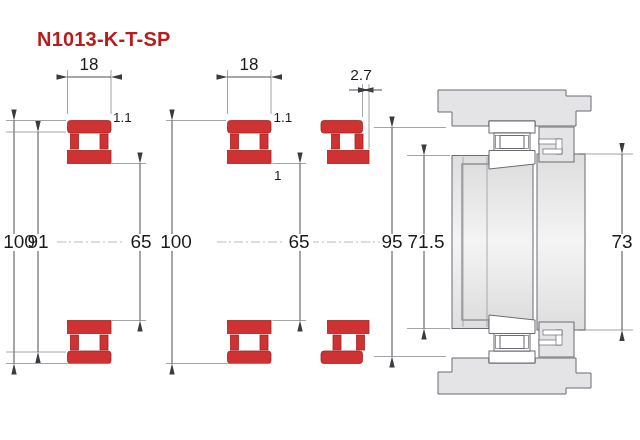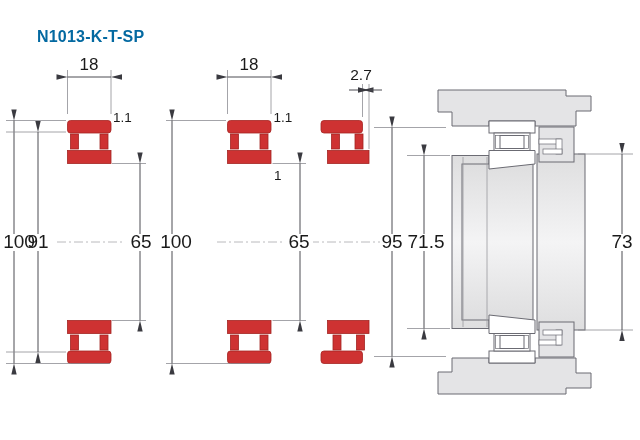--- a/index.html
+++ b/index.html
@@ -1,18 +1,18 @@
 <!DOCTYPE html>
 <html><head>
 <meta charset="utf-8">
 <style>
   html,body{margin:0;padding:0;background:#fff;}
   #stage{position:relative;width:640px;height:440px;background:#ffffff;overflow:hidden;
          font-family:"Liberation Sans",sans-serif;}
-  #title{position:absolute;left:37px;top:28px;font-size:16px;font-weight:600;color:#0369a1;
+  #title{position:absolute;left:37px;top:28px;font-size:20px;font-weight:600;color:#b91c1c;
          letter-spacing:.2px;}
   svg{position:absolute;left:0;top:0;}
   svg text{font-family:"Liberation Sans",sans-serif;fill:#1a1a1a;}
   .dimtxt{font-size:19px;}
   .widthtxt{font-size:17px;}
   .offtxt{font-size:15.5px;}
   .smalltxt{font-size:13.5px;}
   .dimline{stroke:#4c4c52;stroke-width:1;fill:none;}
   .extline{stroke:#8d8d93;stroke-width:0.8;fill:none;}
   .cline{stroke:#b2b2b6;stroke-width:0.9;stroke-dasharray:9 3 2 3;fill:none;}

